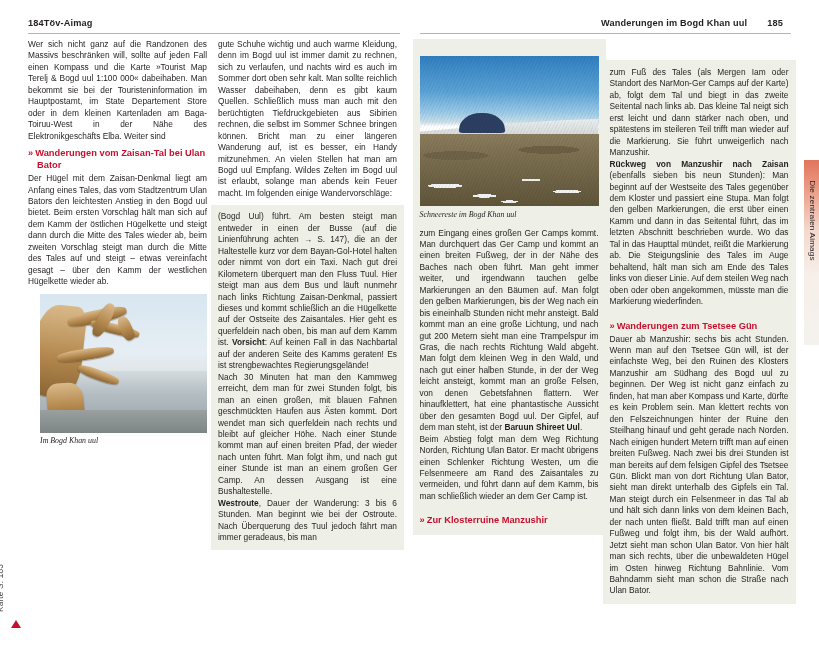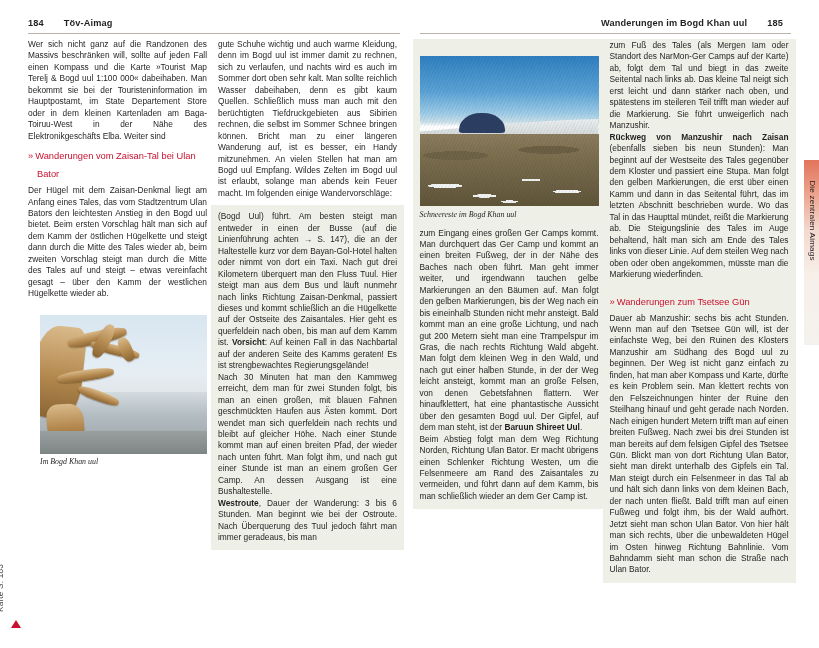--- a/index.html
+++ b/index.html
@@ -38,21 +38,21 @@
     font-weight: bold;
     color: #231f20;
     letter-spacing: 0.15px;
     white-space: nowrap;
   }
   .runhead .folio {
     font-weight: bold;
     color: #231f20;
   }
   .rh-left { left: 28px; }
-  .rh-left .folio { margin-right: 20px; }
+  .rh-left .folio { }
   .rh-right { right: 36px; text-align: right; }
   .rh-right .folio { margin-left: 20px; }
 
   .rule {
     position: absolute;
     top: 33px;
     height: 1px;
     background: #b9b3ab;
   }
   .rule-left  { left: 28px; right: 10px; }
@@ -84,23 +84,23 @@
     hyphens: none;
     font-family: "Liberation Sans", sans-serif;
   }
   .para + .para { margin-top: 0px; }
 
   b, .bold { font-weight: bold; }
 
   
   .subhead {
     font-size: 9.3px;
-    font-weight: normal;
+    font-weight: bold;
     color: #c8102e;
-    line-height: 18px;
+    line-height: 12px;
     margin: 5px 0 2px 0;
     text-indent: -9px;
     padding-left: 9px;
   }
   .subhead .chev { letter-spacing: -0.5px; }
   .subhead-gap { margin-top: 12px; }
 
   
   .tint {
     background: #eef0e7;
@@ -264,21 +264,21 @@
       <div class="col">
         <p class="para">Wer sich nicht ganz auf die Randzonen des Massivs beschränken will, sollte auf jeden Fall einen Kompass und die Karte »Tourist Map Terelj &amp; Bogd uul 1:100 000« dabeihaben. Man bekommt sie bei der Touristeninformation im Hauptpostamt, im State Departement Store oder in dem kleinen Kartenladen am Baga-Toiruu-West in der Nähe des Elektronikgeschäfts Elba. Weiter sind</p>
 
         <div class="subhead">
           <span class="chev">»</span>
           <span>Wanderungen vom Zaisan-Tal bei Ulan Bator</span>
         </div>
 
         <p class="para">Der Hügel mit dem Zaisan-Denkmal liegt am Anfang eines Tales, das vom Stadtzentrum Ulan Bators den leichtesten Anstieg in den Bogd uul bietet. Beim ersten Vorschlag hält man sich auf dem Kamm der östlichen Hügelkette und steigt dann durch die Mitte des Tales wieder ab, beim zweiten Vorschlag steigt man durch die Mitte des Tales auf und steigt – etwas vereinfacht gesagt – über den Kamm der westlichen Hügelkette wieder ab.</p>
 
-        <div style="margin-top:15px;padding-left:12px;">
+        <div style="margin-top:6px;padding-left:12px;">
           <div class="photo">
             <div class="ph-tree">
               <div class="haze"></div>
               <div class="limb l1"></div>
               <div class="limb l2"></div>
               <div class="limb l3"></div>
               <div class="limb l4"></div>
               <div class="limb l5"></div>
               <div class="limb l6"></div>
               <div class="limb l7"></div>
@@ -329,26 +329,30 @@
                 <div class="steppe"></div>
                 <div class="grain"></div>
               </div>
             </div>
             <div class="caption">Schneereste im Bogd Khan uul</div>
           </div>
 
           <p class="para" style="margin-top:8px;"><span>zum Eingang eines großen Ger Camps kommt. Man durchquert das Ger Camp und kommt an einen breiten Fußweg, der in der Nähe des Baches nach oben führt. Man geht immer weiter, und irgendwann tauchen gelbe Markierungen an den Bäumen auf. Man folgt den gelben Markierungen, bis der Weg nach ein bis eineinhalb Stunden nicht mehr ansteigt. Bald kommt man an eine große Lichtung, und nach gut 200 Metern sieht man eine Trampelspur im Gras, die nach rechts Richtung Wald abgeht. Man folgt dem kleinen Weg in den Wald, und nach gut einer halben Stunde, in der der Weg leicht ansteigt, kommt man an große Felsen, von denen Gebetsfahnen flattern. Wer hinaufklettert, hat eine phantastische Aussicht über den gesamten Bogd uul. Der Gipfel, auf dem man steht, ist der </span><b>Baruun Shireet Uul</b><span>.</span></p>
           <p class="para">Beim Abstieg folgt man dem Weg Richtung Norden, Richtung Ulan Bator. Er macht übrigens einen Schlenker Richtung Westen, um die Felsenmeere am Rand des Zaisantales zu vermeiden, und führt dann auf dem Kamm, bis man schließlich wieder an dem Ger Camp ist.</p>
 
+          <div class="subhead subhead-gap">
+            <span class="chev">»</span>
+            <span>Zur Klosterruine Manzushir</span>
+          </div>
 
         </div>
       </div>
 
       <div class="col">
-        <div class="tint" style="padding-top:1px;">
+        <div class="tint" style="padding-top:7px;margin-top:21px;">
           <p class="para">zum Fuß des Tales (als Mergen Iam oder Standort des NarMon-Ger Camps auf der Karte) ab, folgt dem Tal und biegt in das zweite Seitental nach links ab. Das kleine Tal neigt sich erst leicht und dann stärker nach oben, und spätestens im steileren Teil trifft man wieder auf die Markierung. Sie führt unweigerlich nach Manzushir.</p>
           <p class="para"><b>Rückweg von Manzushir nach Zaisan</b><span> (ebenfalls sieben bis neun Stunden): Man beginnt auf der Westseite des Tales gegenüber dem Kloster und passiert eine Stupa. Man folgt den gelben Markierungen, die erst über einen Kamm und dann in das Seitental führt, das im letzten Abschnitt beschrieben wurde. Wo das Tal in das Haupttal mündet, reißt die Markierung ab. Die Steigungslinie des Tales im Auge behaltend, hält man sich am Ende des Tales links von dieser Linie. Auf dem steilen Weg nach oben oder oben angekommen, müsste man die Markierung wiederfinden.</span></p>
 
           <div class="subhead subhead-gap">
             <span class="chev">»</span>
             <span>Wanderungen zum Tsetsee Gün</span>
           </div>
 
           <p class="para">Dauer ab Manzushir: sechs bis acht Stunden. Wenn man auf den Tsetsee Gün will, ist der einfachste Weg, bei den Ruinen des Klosters Manzushir am Südhang des Bogd uul zu beginnen. Der Weg ist nicht ganz einfach zu finden, hat man aber Kompass und Karte, dürfte es kein Problem sein. Man klettert rechts von den Felszeichnungen hinter der Ruine den Steilhang hinauf und geht gerade nach Norden. Nach einigen hundert Metern trifft man auf einen breiten Fußweg. Nach zwei bis drei Stunden ist man bereits auf dem felsigen Gipfel des Tsetsee Gün. Blickt man von dort Richtung Ulan Bator, sieht man direkt unterhalb des Gipfels ein Tal. Man steigt durch ein Felsenmeer in das Tal ab und hält sich dann links von dem kleinen Bach, der nach unten fließt. Bald trifft man auf einen Fußweg und folgt ihm, bis der Wald aufhört. Jetzt sieht man schon Ulan Bator. Von hier hält man sich rechts, über die unbewaldeten Hügel im Osten hinweg Richtung Bahnlinie. Vom Bahndamm sieht man schon die Straße nach Ulan Bator.</p>
         </div>

